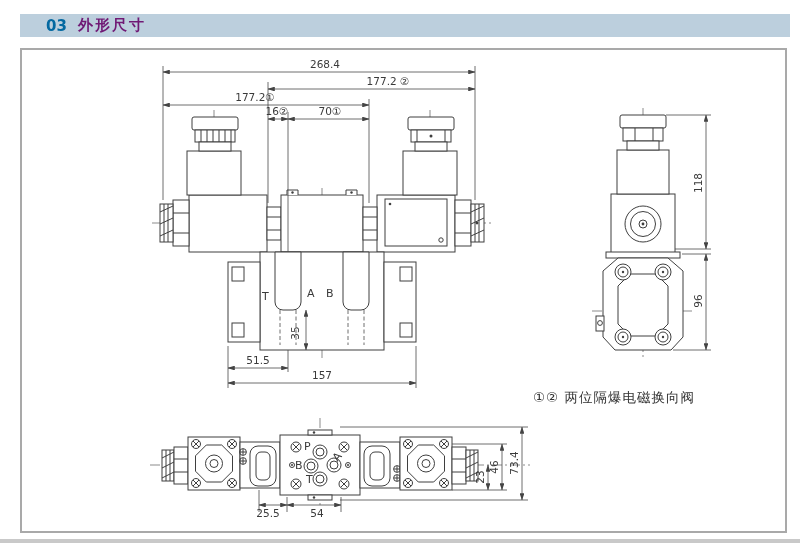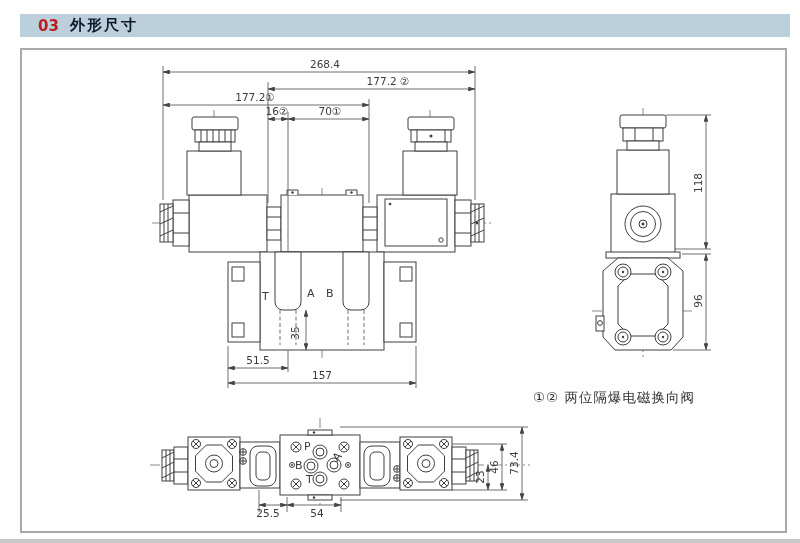--- a/index.html
+++ b/index.html
@@ -4,22 +4,22 @@
 <style>
   html,body { margin:0; padding:0; }
   body {
     width:800px; height:543px; position:relative; background:#ffffff;
     font-family:"DejaVu Sans", sans-serif; overflow:hidden;
   }
   .section-header {
     position:absolute; left:20px; top:14px; width:770px; height:23px;
     background:#bccfdd; display:flex; align-items:center;
   }
-  .hdr-num  { font-weight:bold; font-size:15px; color:#b91c1c; margin-left:18px; }
-  .hdr-title{ font-weight:bold; font-size:15px; color:#0f172a; margin-left:11px; letter-spacing:2px; }
+  .hdr-num  { font-weight:bold; font-size:15px; color:#0369a1; margin-left:26px; }
+  .hdr-title{ font-weight:bold; font-size:15px; color:#701a75; margin-left:11px; letter-spacing:2px; }
   .drawing-frame {
     position:absolute; left:20px; top:48px; width:767px; height:485px;
     border:2px solid #a9a9a9; background:#fff; box-sizing:border-box;
   }
   .bottom-strip { position:absolute; left:0; top:539px; width:800px; height:4px; background:#c9c9c9; }
   svg { display:block; }
   svg text { font-family:"DejaVu Sans", sans-serif; }
   .ln   { fill:none; stroke:#3f3f3f; stroke-width:1; }
   .lnf  { fill:#ffffff; stroke:#3f3f3f; stroke-width:1; }
   .cl   { fill:none; stroke:#5a5a5a; stroke-width:0.7; stroke-dasharray:10 3 2 3; }

